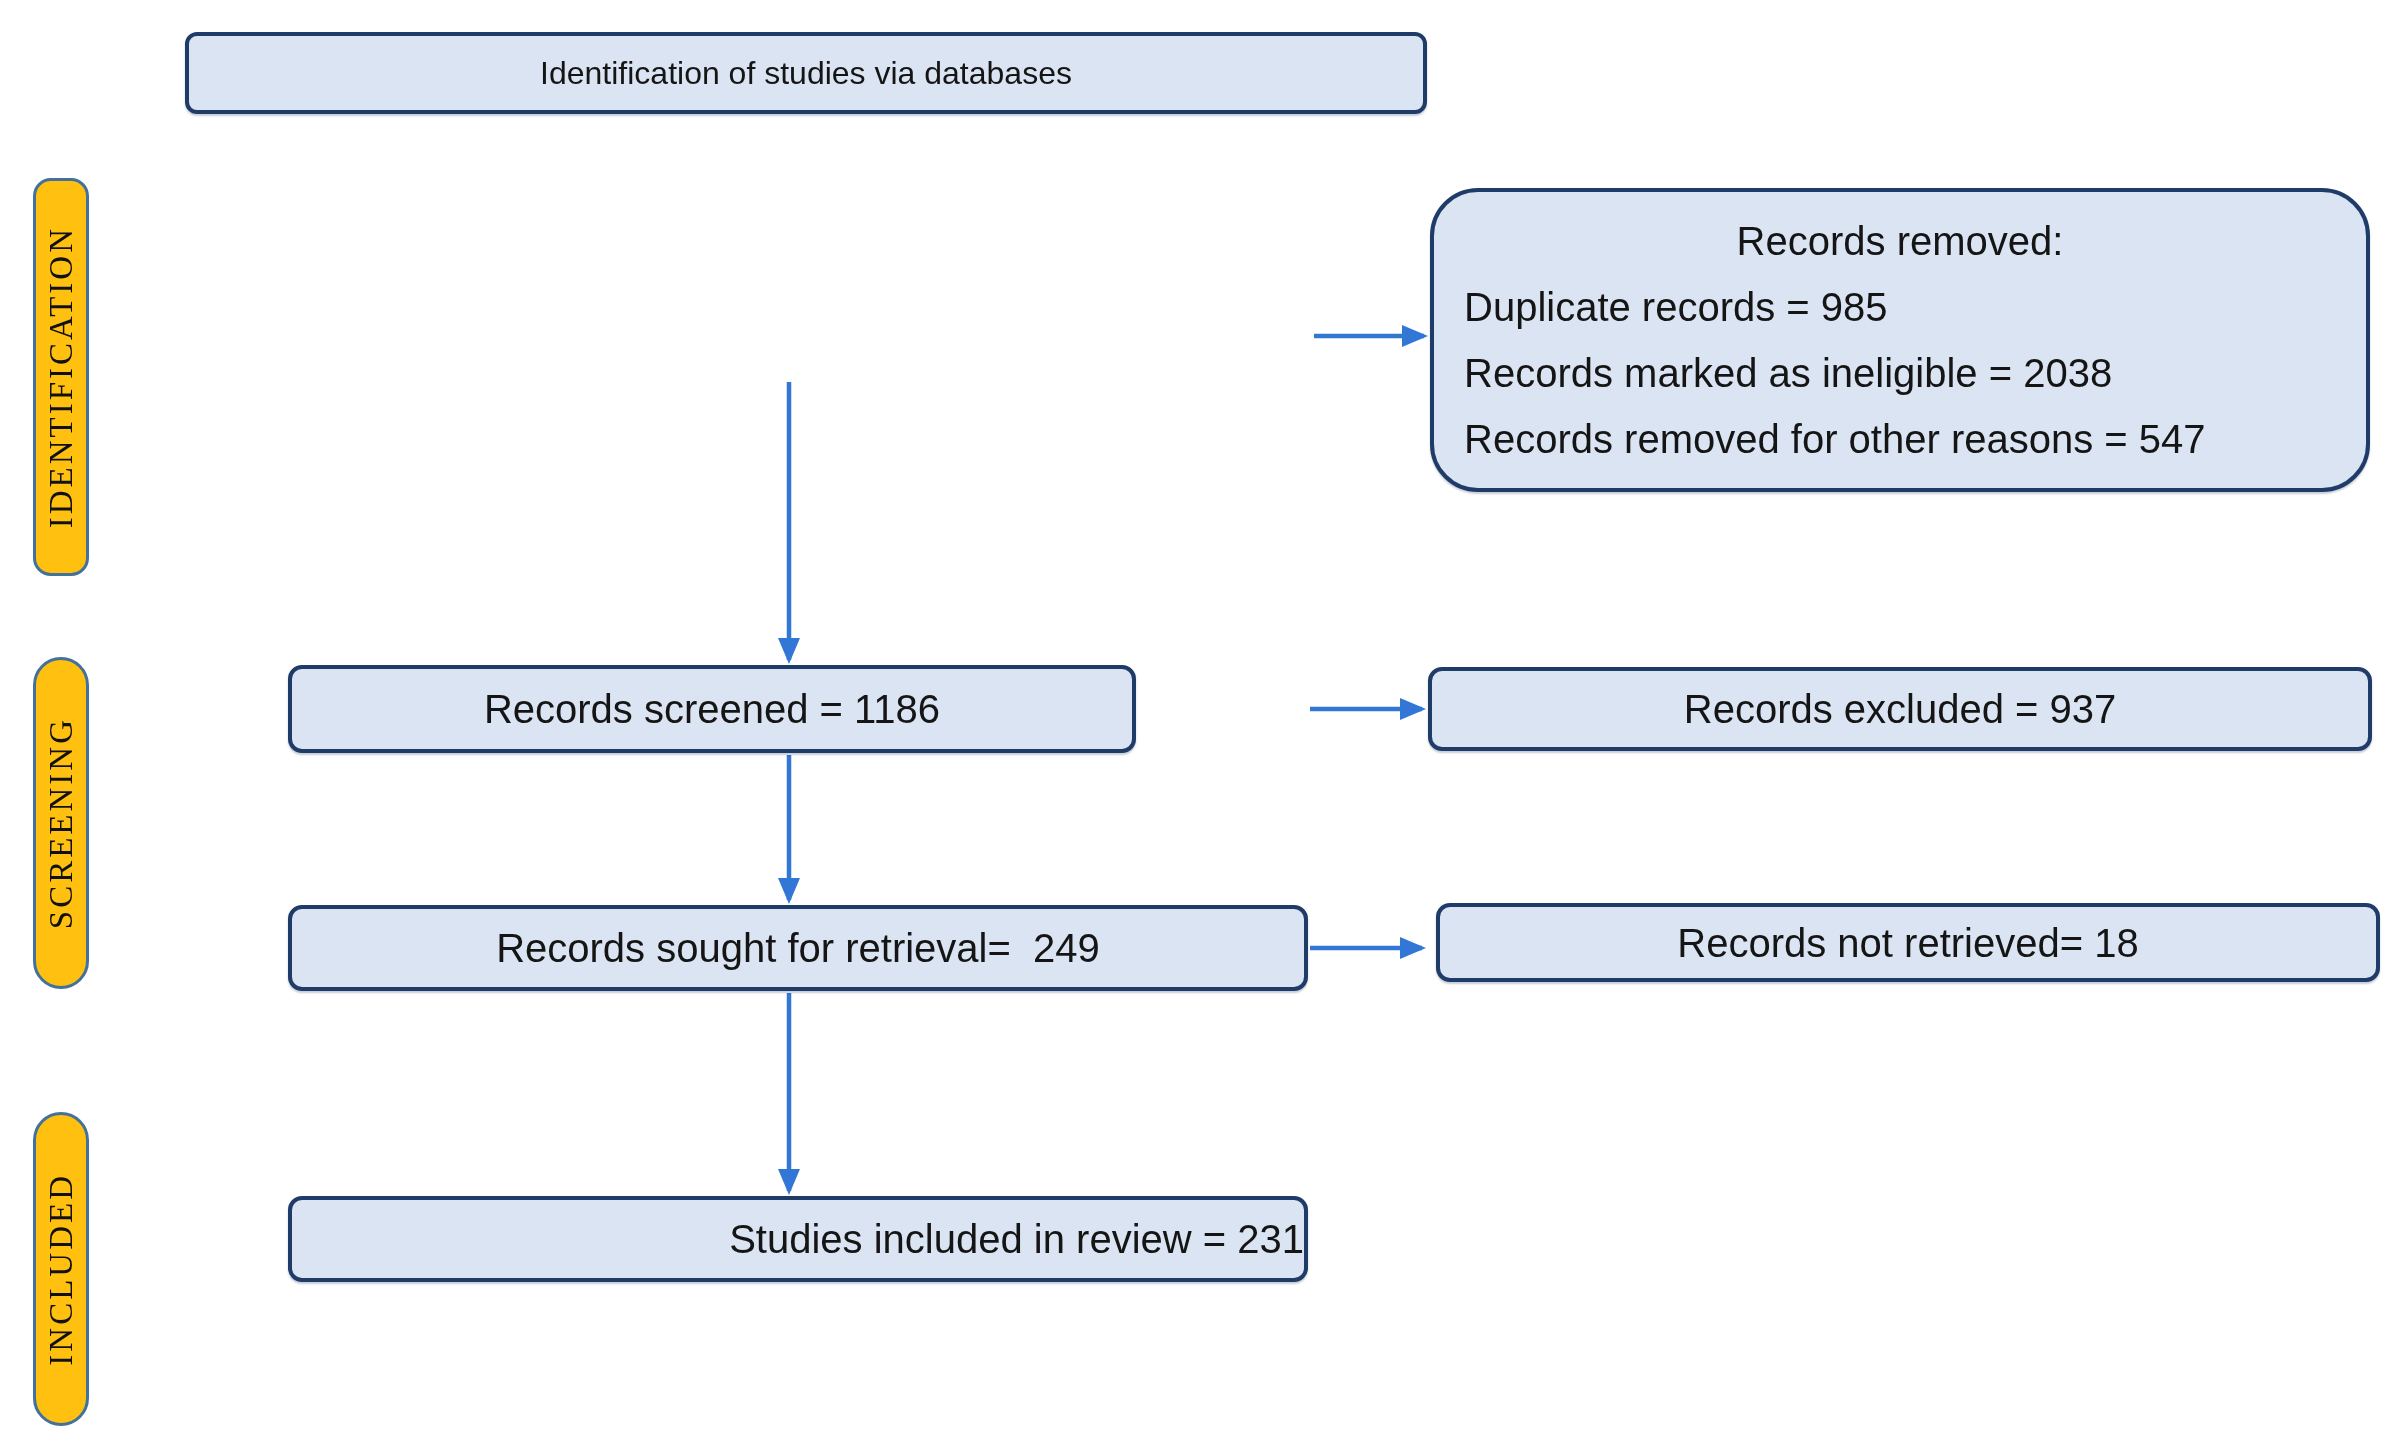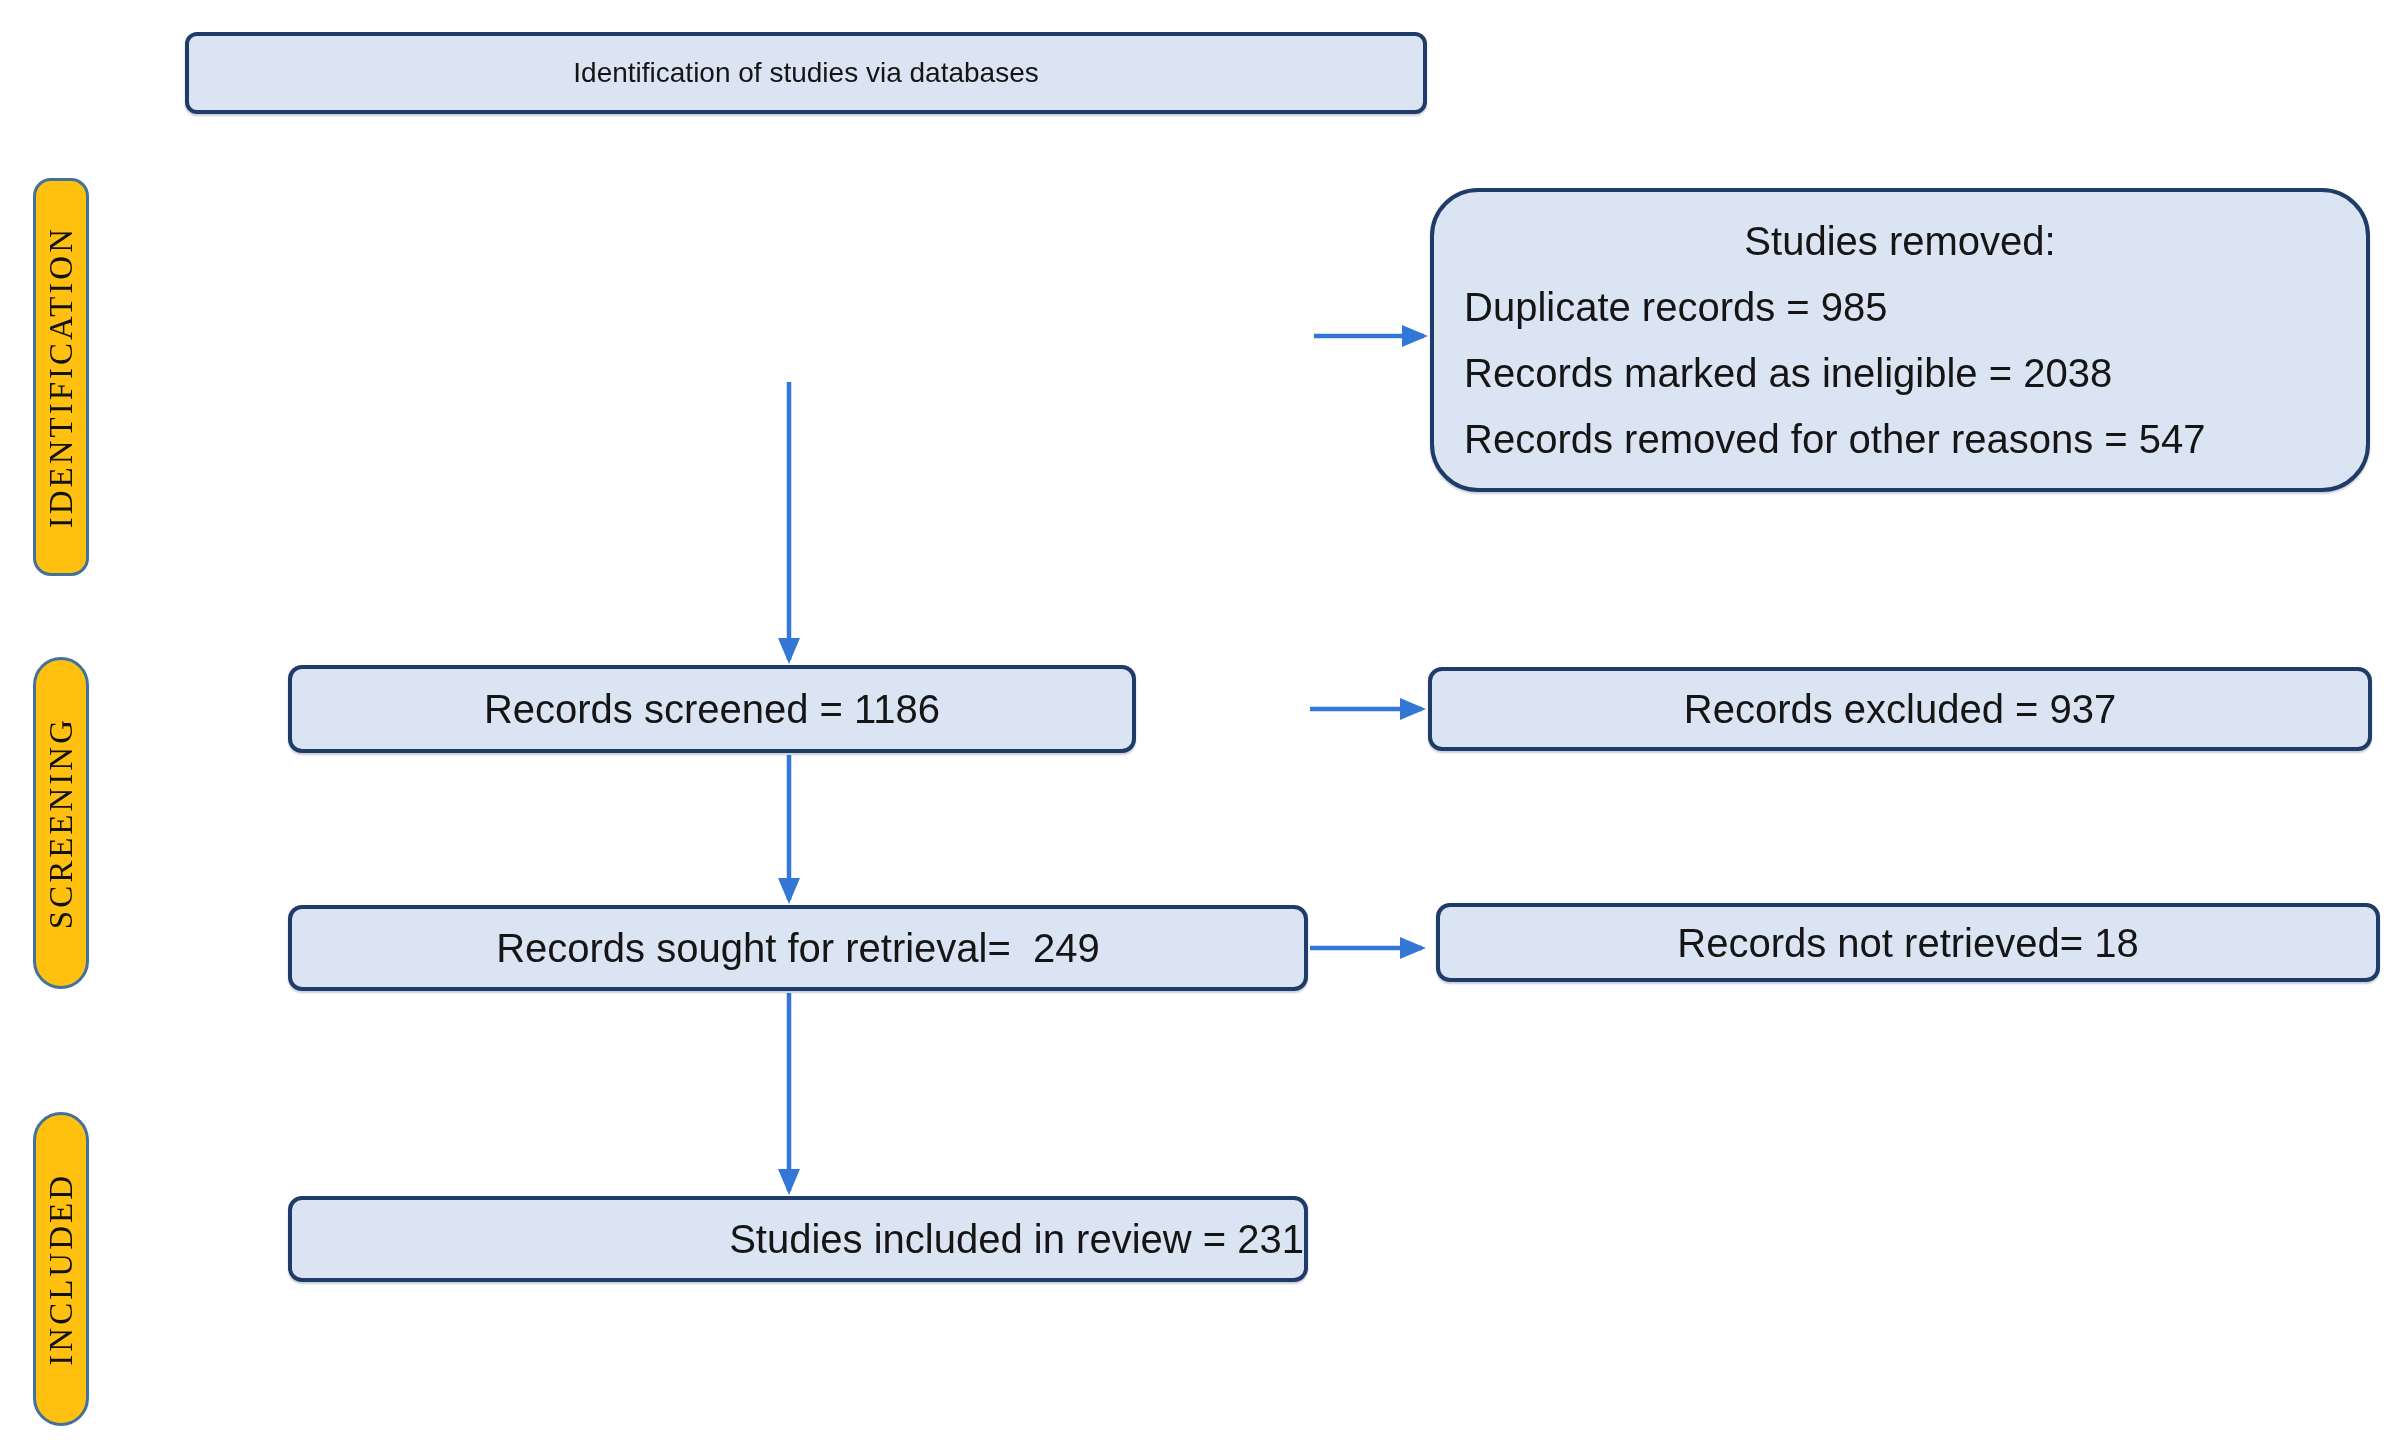--- a/index.html
+++ b/index.html
@@ -32,21 +32,21 @@
     align-items: center;
     justify-content: center;
     text-align: center;
     font-size: 40px;
     line-height: 1.15;
     white-space: pre-wrap;
     box-shadow: 0 2px 2px rgba(30,50,90,0.25);
   }
   .title-box {
     left: 185px; top: 32px; width: 1242px; height: 82px;
-    font-size: 28px;
+    font-size: 32px;
     border-radius: 12px;
   }
   .box-identified { left: 292px; top: 296px; width: 1020px; height: 84px; }
   .box-screened   { left: 288px; top: 665px; width: 848px; height: 88px; }
   .box-sought     { left: 288px; top: 905px; width: 1020px; height: 86px; }
   .box-studies    { left: 288px; top: 1196px; width: 1020px; height: 86px; justify-content: flex-end; }
   .box-excluded      { left: 1428px; top: 667px; width: 944px; height: 84px; }
   .box-notretrieved  { left: 1428px; top: 903px; width: 944px; height: 79px; margin-left: 8px; }
 
   .box-removed {
@@ -112,21 +112,21 @@
   </div>
   <div class="pill pill-screening">
     <span class="vtext">SCREENING</span>
   </div>
   <div class="pill pill-included">
     <span class="vtext">INCLUDED</span>
   </div>
 
 
   <div class="box box-removed">
-    <div class="removed-title">Studies removed:</div>
+    <div class="removed-title">Records removed:</div>
     <div class="removed-line">Duplicate records = 985</div>
     <div class="removed-line">Records marked as ineligible = 2038</div>
     <div class="removed-line">Records removed for other reasons = 547</div>
   </div>
 
   <div class="box box-screened">
     <span>Records screened = 1186</span>
   </div>
 
   <div class="box box-excluded">

